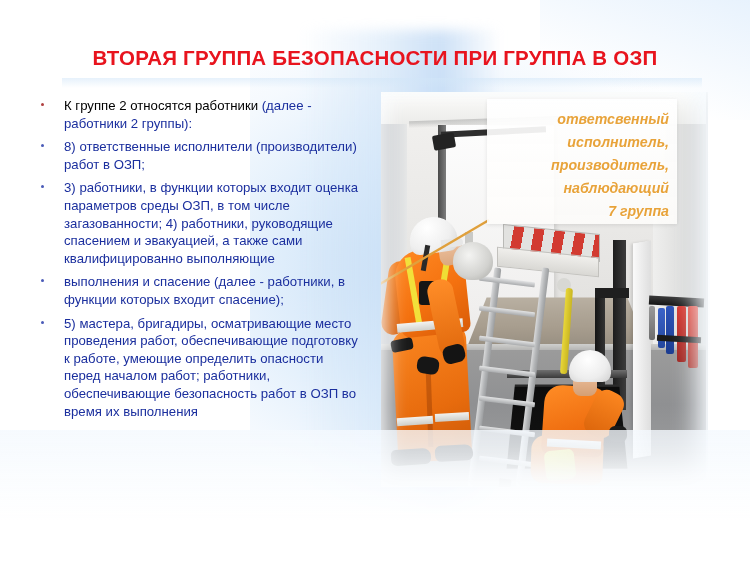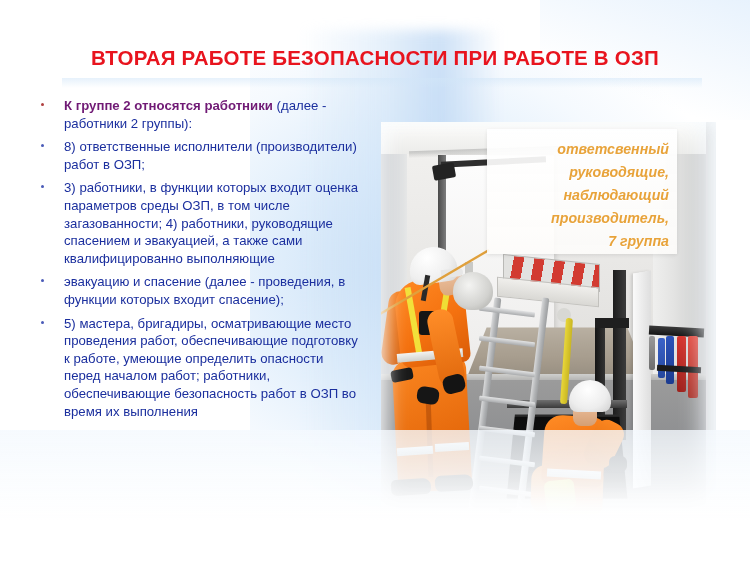--- a/index.html
+++ b/index.html
@@ -103,33 +103,32 @@
     position: absolute;
     left: 11px;
     top: 6px;
     width: 3px;
     height: 3px;
     border-radius: 50%;
     background: #4a5bb8;
   }
   .bullet-row.red-lead .dot { background: #b04040; }
   .seg-strong-red {
-    color: #701a75;
-    font-weight: bold;
+    color: #000000;
+    font-weight: normal;
   }
   .seg-normal { color: #1b2f9e; }
 
   
   .photo {
     position: absolute;
-    left: 381px; top: 122px;
+    left: 381px; top: 92px;
     width: 327px; height: 395px;
     overflow: hidden;
     background: #cfcfcf;
-    padding-left: 8px;
   }
   .photo-inner { position: absolute; inset: 0; }
 
   
   .wall-back {
     position: absolute; left: 0; top: 0; width: 325px; height: 300px;
     background: linear-gradient(180deg,#f3f2f0 0%, #e7e6e4 55%, #dcdbd8 100%);
   }
   .wall-left {
     position: absolute; left: 0; top: 0; width: 26px; height: 395px;
@@ -459,41 +458,41 @@
 </head>
 <body>
 
 <div id="slide">
 
   <div class="bg-wash-a"></div>
   <div class="bg-wash-b"></div>
   <div class="bg-wash-d"></div>
 
   <div class="title-band">
-    <span class="title-text">ВТОРАЯ РАБОТЕ БЕЗОПАСНОСТИ ПРИ РАБОТЕ В ОЗП</span>
+    <span class="title-text">ВТОРАЯ ГРУППА БЕЗОПАСНОСТИ ПРИ ГРУППА В ОЗП</span>
   </div>
   <div class="title-underglow"></div>
 
   <div class="body-col">
 
     <div class="bullet-row red-lead">
       <span class="dot"></span><span class="seg-strong-red">К группе 2 относятся работники</span><span class="seg-normal"> (далее - работники 2 группы):</span>
     </div>
 
     <div class="bullet-row">
       <span class="dot"></span><span>8) ответственные исполнители (производители) работ в ОЗП;</span>
     </div>
 
 
     <div class="bullet-row">
       <span class="dot"></span><span>3) работники, в функции которых входит оценка параметров среды ОЗП, в том числе загазованности; 4) работники, руководящие спасением и эвакуацией, а также сами квалифицированно выполняющие</span>
     </div>
 
     <div class="bullet-row">
-      <span class="dot"></span><span>эвакуацию и спасение (далее - проведения, в функции которых входит спасение);</span>
+      <span class="dot"></span><span>выполнения и спасение (далее - работники, в функции которых входит спасение);</span>
     </div>
 
     <div class="bullet-row">
       <span class="dot"></span><span>5) мастера, бригадиры, осматривающие место проведения работ, обеспечивающие подготовку к работе, умеющие определить опасности перед началом работ; работники, обеспечивающие безопасность работ в ОЗП во время их выполнения</span>
     </div>
 
   </div>
 
   <div class="photo">
     <div class="photo-inner">
@@ -585,23 +584,23 @@
         <div class="helmet"></div>
       </div>
 
       <svg class="callout-line" viewBox="0 0 325 395">
         <line x1="108" y1="128" x2="-8" y2="196" stroke="#e0a03c" stroke-width="2.4"></line>
       </svg>
 
       <div class="callout">
         <div class="callout-text">
           <span class="l">ответсвенный</span>
-          <span class="l">руководящие,</span>
+          <span class="l">исполнитель,</span>
+          <span class="l">производитель,</span>
           <span class="l">наблюдающий</span>
-          <span class="l">производитель,</span>
           <span class="l">7 группа</span>
         </div>
       </div>
 
       <div class="photo-fade"></div>
     </div>
   </div>
 
   <div class="bg-wash-c"></div>
 

